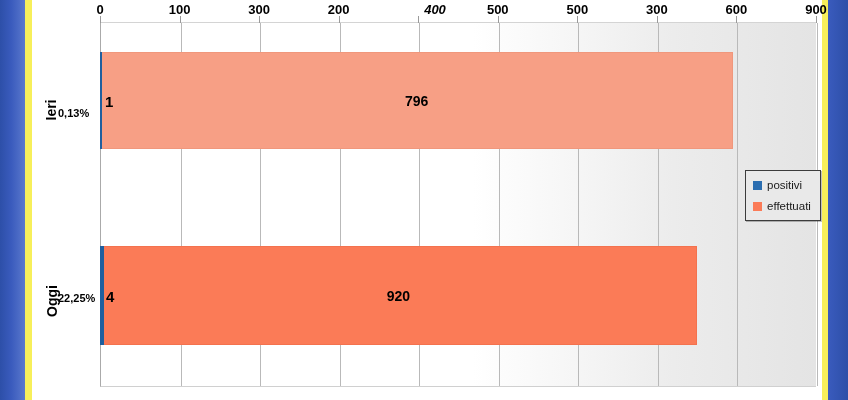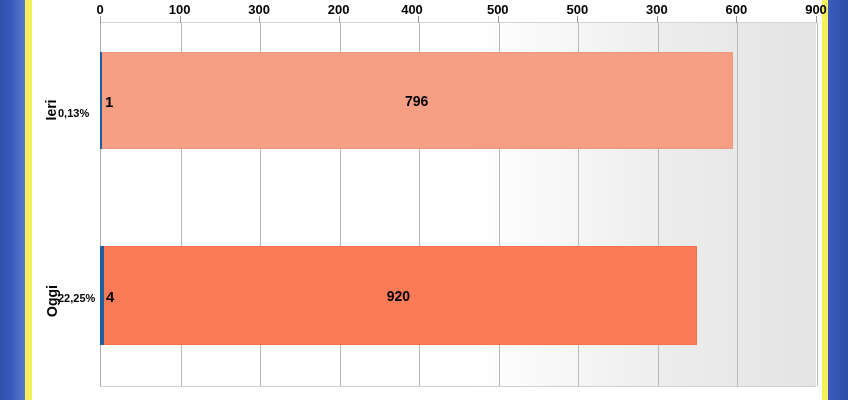--- a/index.html
+++ b/index.html
@@ -184,21 +184,21 @@
 
     <div id="xaxis">
         <div class="xtick-label" style="left: 68px;">0</div>
         <div class="xtick-mark" style="left: 68px;"></div>
         <div class="xtick-label" style="left: 147.556px;">100</div>
         <div class="xtick-mark" style="left: 147.556px;"></div>
         <div class="xtick-label" style="left: 227.111px;">300</div>
         <div class="xtick-mark" style="left: 227.111px;"></div>
         <div class="xtick-label" style="left: 306.667px;">200</div>
         <div class="xtick-mark" style="left: 306.667px;"></div>
-        <div class="xtick-label" style="left: 380px;">400</div>
+        <div class="xtick-label" style="left: 403px; font-style: italic;">400</div>
         <div class="xtick-mark" style="left: 386.222px;"></div>
         <div class="xtick-label" style="left: 465.778px; text-align: center;">500</div>
         <div class="xtick-mark" style="left: 465.778px;"></div>
         <div class="xtick-label" style="left: 545.333px;">500</div>
         <div class="xtick-mark" style="left: 545.333px;"></div>
         <div class="xtick-label" style="left: 624.889px;">300</div>
         <div class="xtick-mark" style="left: 624.889px;"></div>
         <div class="xtick-label" style="left: 704.444px;">600</div>
         <div class="xtick-mark" style="left: 704.444px;"></div>
         <div class="xtick-label" style="left: 784px;">900</div>
@@ -220,15 +220,25 @@
         </div>
       </div>
 
     <div id="cats">
         <div class="cat-label rot" style="top: 102px; left: 8px;">Ieri</div>
         <div class="cat-pct" style="top: 107px; left: 26px;">0,13%</div>
         <div class="cat-label rot" style="top: 293px; left: 4px;">Oggi</div>
         <div class="cat-pct" style="top: 292px; left: 26px;">22,25%</div>
       </div>
 
+    <div class="legend-box" id="legend" style="left:713px; top:170px;">
+        <div class="legend-entry">
+          <span class="legend-swatch" style="background: rgb(42, 109, 176);"></span>
+          <span class="legend-text">positivi</span>
+        </div>
+        <div class="legend-entry">
+          <span class="legend-swatch" style="background: rgb(251, 123, 87);"></span>
+          <span class="legend-text">effettuati</span>
+        </div>
+      </div>
 
   </div>
 </div>
 
 </body></html>

